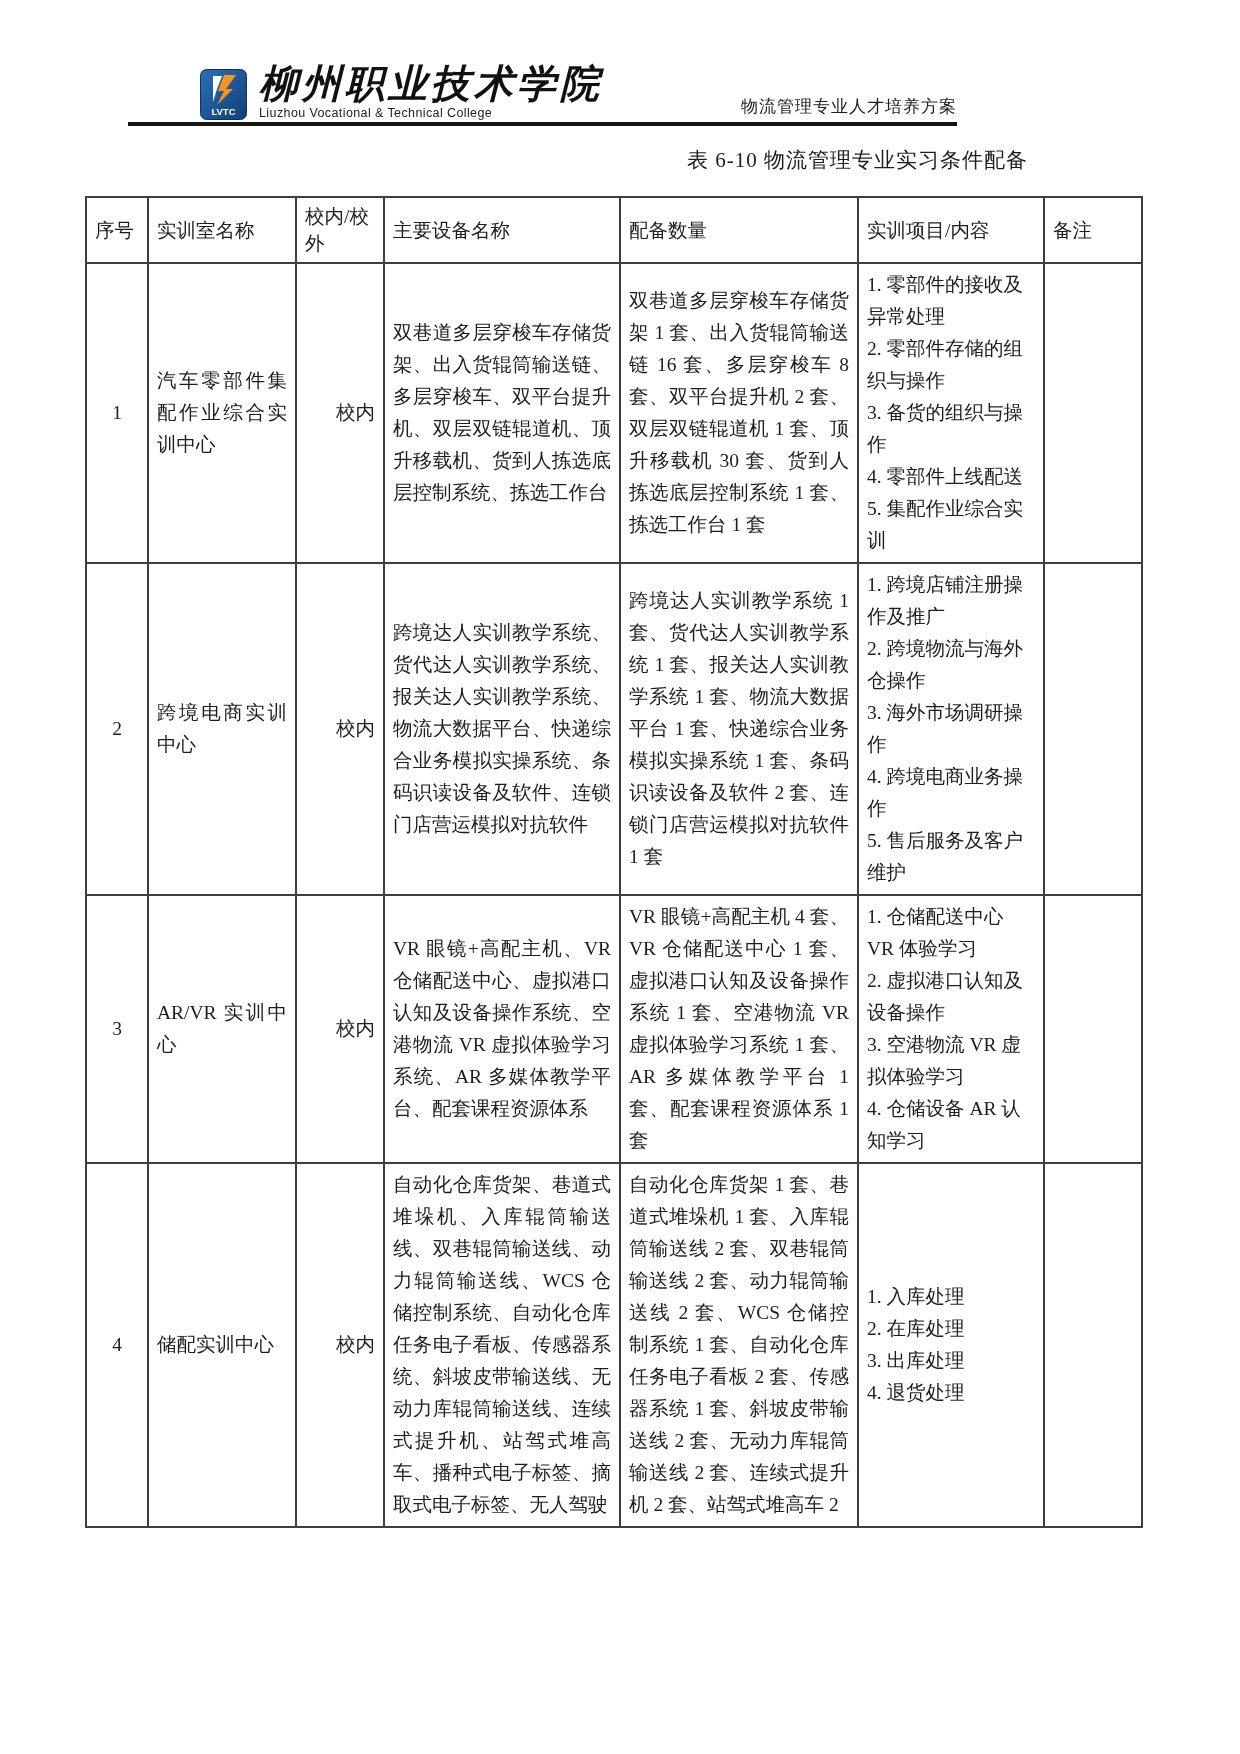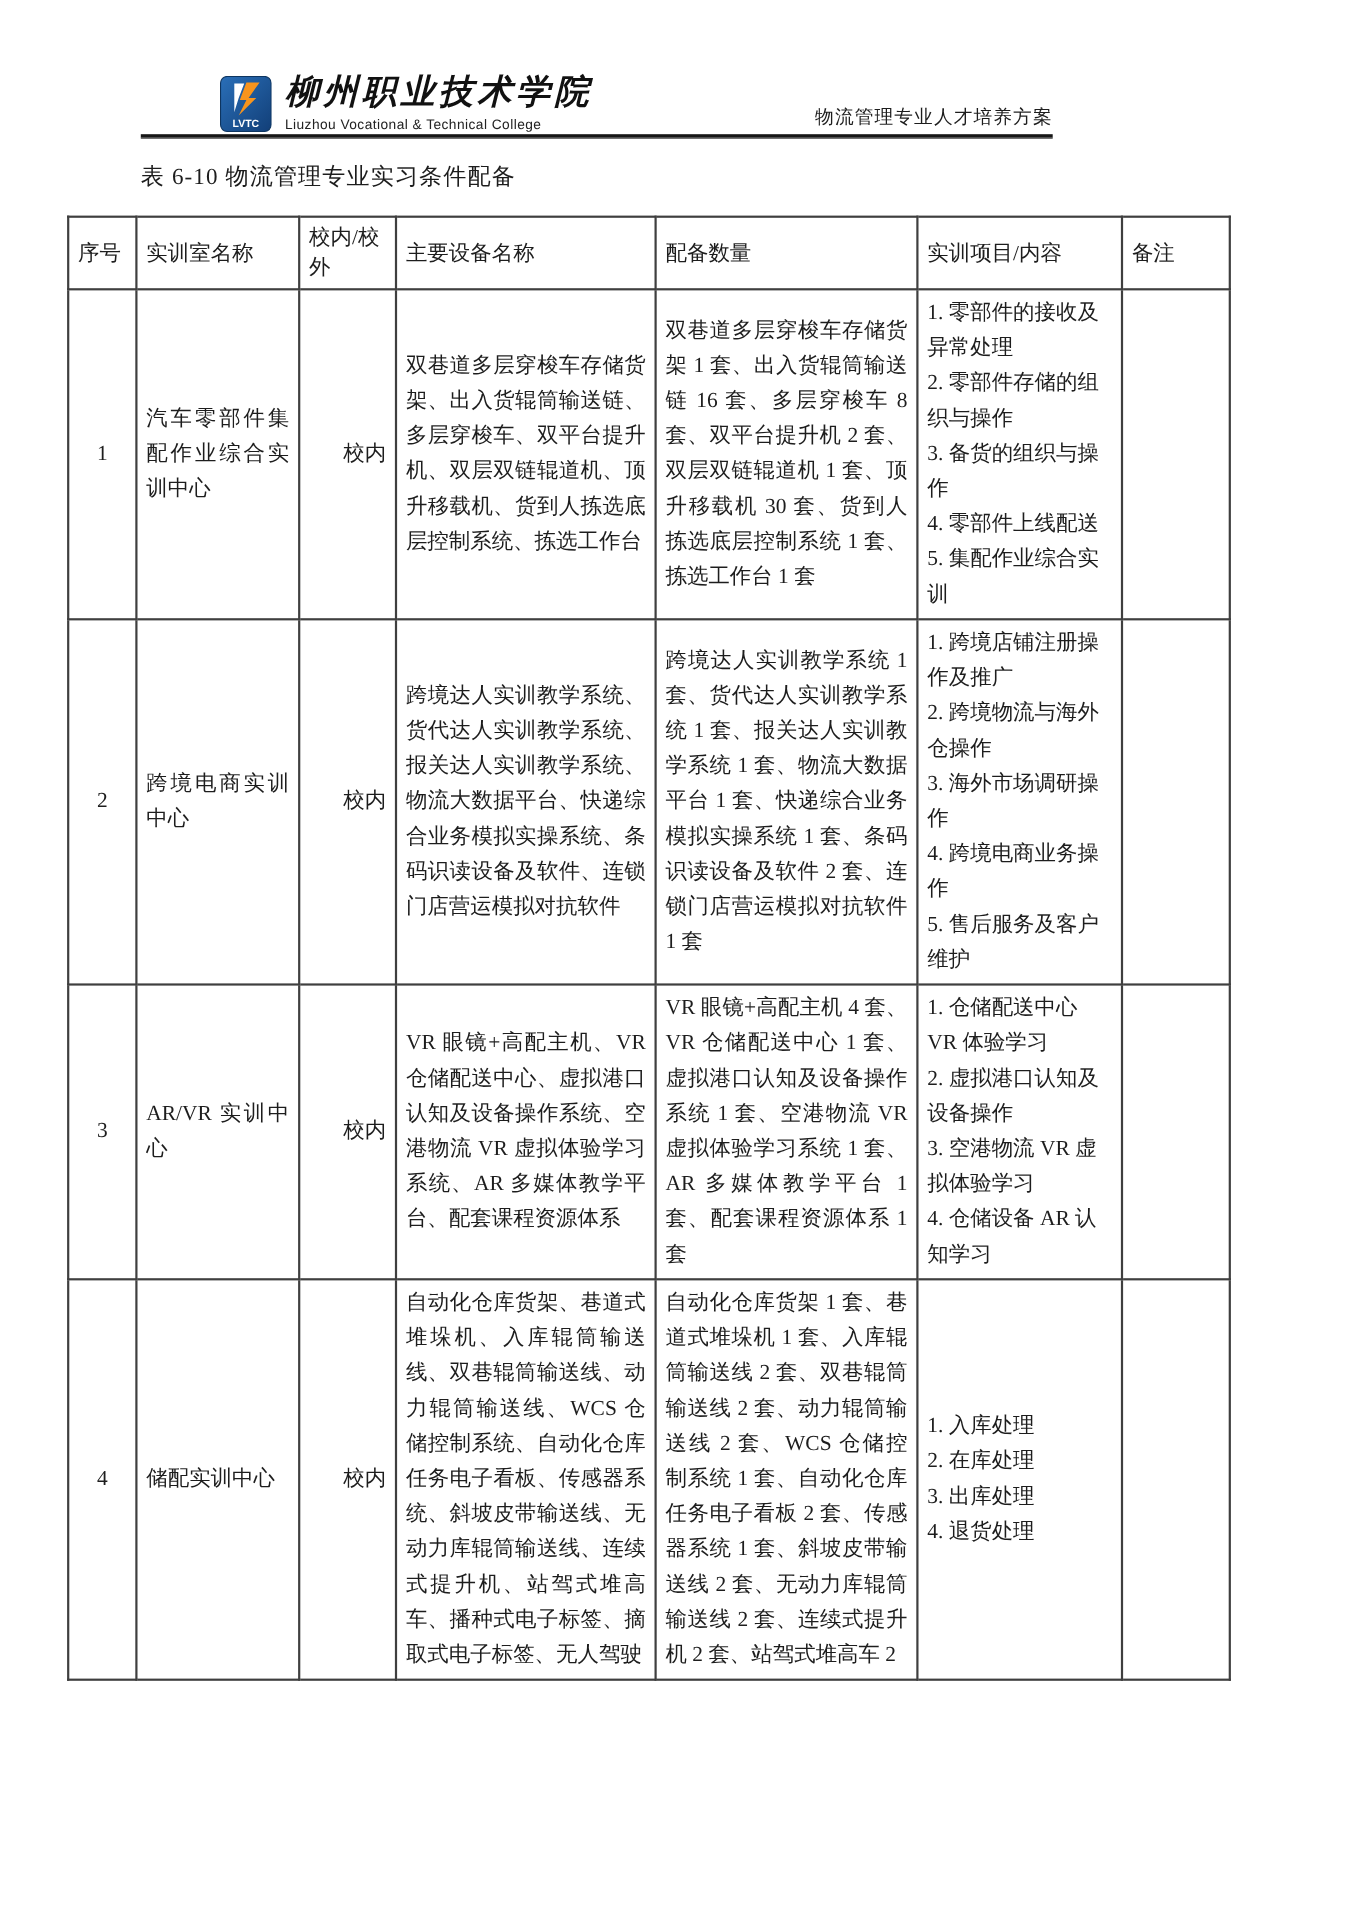--- a/index.html
+++ b/index.html
@@ -17,21 +17,21 @@
     margin-left: 128px;
     width: 829px;
     padding-top: 68px;
     display: flex;
     justify-content: space-between;
     align-items: flex-end;
   }
   .brand { display: flex; align-items: center; gap: 12px; margin-left: 72px; }
   .logo-svg { display: block; }
   .brand-text .cn {
-    font-size: 31px;
+    font-size: 39px;
     font-weight: bold;
     font-style: italic;
     letter-spacing: 4px;
     line-height: 32px;
     color: #111;
   }
   .brand-text .en {
     font-family: "Liberation Sans", "DejaVu Sans", sans-serif;
     font-size: 12.5px;
     letter-spacing: 0.4px;
@@ -54,28 +54,28 @@
   }
   
   .section-title {
     margin: 28px 0 0 175px;
     font-size: 22px;
     letter-spacing: 1px;
   }
   .table-caption {
     margin-left: 128px;
     width: 900px;
-    text-align: left;
+    text-align: right;
     margin-top: 20px;
     font-size: 21px;
     letter-spacing: 1px;
   }
   
   table.cond {
-    margin: 22px 0 0 61px;
+    margin: 22px 0 0 85px;
     border-collapse: collapse;
     table-layout: fixed;
     width: 1056px;
   }
   table.cond col.c1 { width: 62px; }
   table.cond col.c2 { width: 148px; }
   table.cond col.c3 { width: 88px; }
   table.cond col.c4 { width: 236px; }
   table.cond col.c5 { width: 238px; }
   table.cond col.c6 { width: 186px; }

